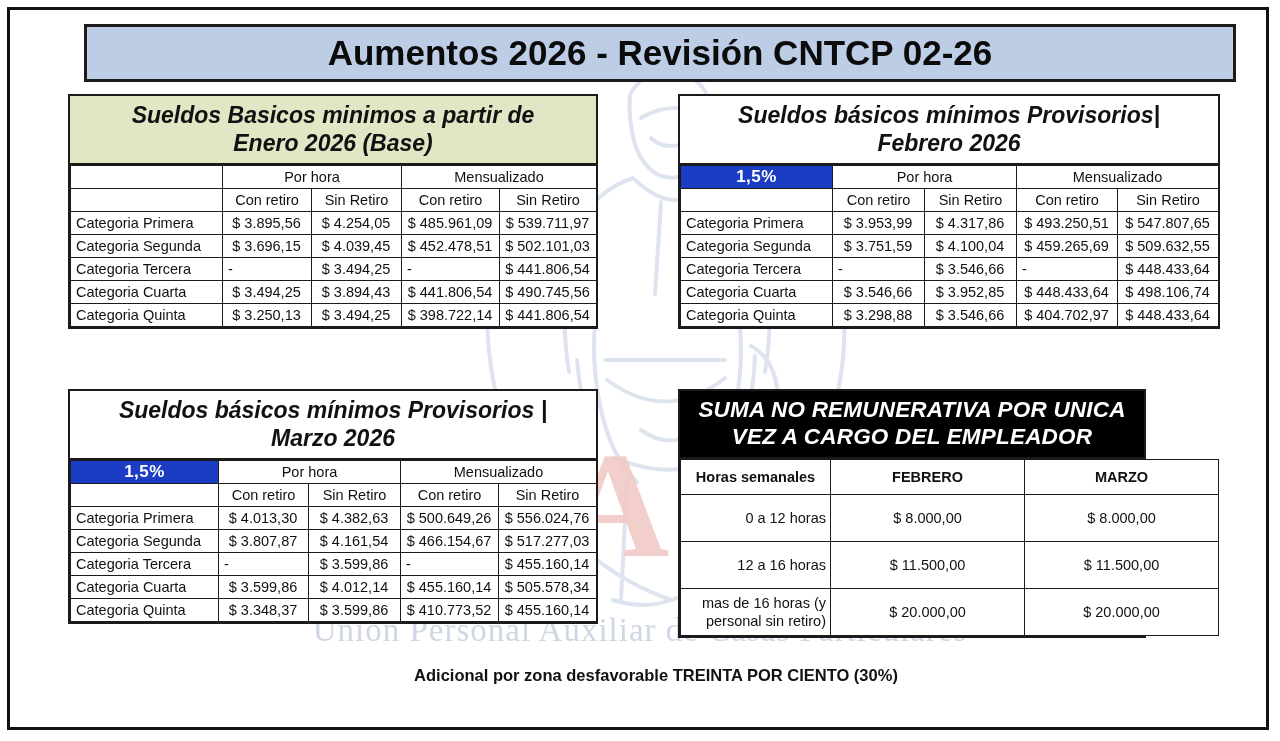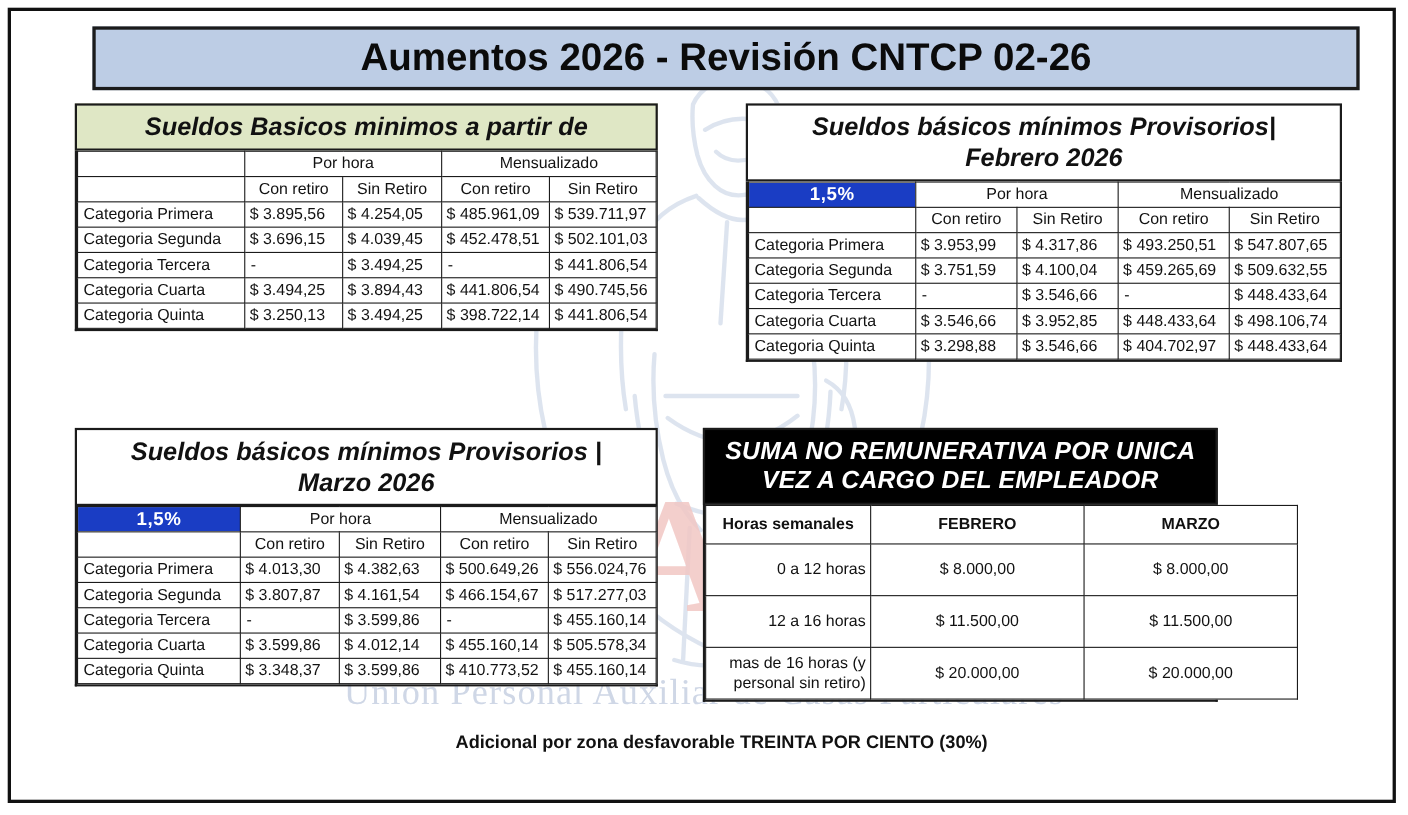--- a/index.html
+++ b/index.html
@@ -141,21 +141,21 @@
     border: 1.3px solid #1b1b1b;
     font-size: 14.5px;
     font-weight: 400;
     color: #111111;
     padding: 1px 4px;
     height: 20px;
     overflow: hidden;
     white-space: nowrap;
   }
   table.grid .c-label  { text-align: left;   padding-left: 5px; }
-  table.grid .c-num    { text-align: left;  padding-right: 5px; }
+  table.grid .c-num    { text-align: center;  padding-right: 5px; }
   table.grid .hdr      { text-align: center; font-weight: 400; }
   table.grid .pct {
     background: #1a3dc4;
     color: #ffffff;
     font-weight: 700;
     font-size: 17px;
     text-align: center;
     letter-spacing: 0.5px;
   }
   table.grid .blank { background: #ffffff; }
@@ -234,20 +234,21 @@
   <div id="wm-sub">Union Personal Auxiliar de Casas Particulares</div>
 </div>
 
 <div id="title-bar">
   <span class="title-text">Aumentos 2026 - Revisión CNTCP 02-26</span>
 </div>
 
 <div class="block" id="block-enero" style="left:68px; top:94px; width:530px;">
   <div class="block-title title-green">
     <div>Sueldos Basicos minimos a partir de</div>
+    <div>Enero 2026 (Base)</div>
   </div>
   <div class="gridwrap">
     <table class="grid t1">
       <colgroup>
         <col style="width:152px">
           <col style="width:89px">
           <col style="width:90px">
           <col style="width:98px">
           <col style="width:97px">
       </colgroup>
@@ -431,21 +432,21 @@
           <td class="c-num">$ 3.348,37</td>
           <td class="c-num">$ 3.599,86</td>
           <td class="c-num">$ 410.773,52</td>
           <td class="c-num">$ 455.160,14</td>
         </tr>
       </tbody>
     </table>
   </div>
 </div>
 
-<div class="block" id="block-suma" style="left:639px; top:389px; width:468px;">
+<div class="block" id="block-suma" style="left:678px; top:389px; width:468px;">
   <div class="block-title title-black">
     <div>SUMA NO REMUNERATIVA POR UNICA</div>
     <div>VEZ A CARGO DEL EMPLEADOR</div>
   </div>
   <div class="gridwrap">
     <table class="grid t4">
       <colgroup>
         <col style="width:150px">
           <col style="width:194px">
           <col style="width:194px">

